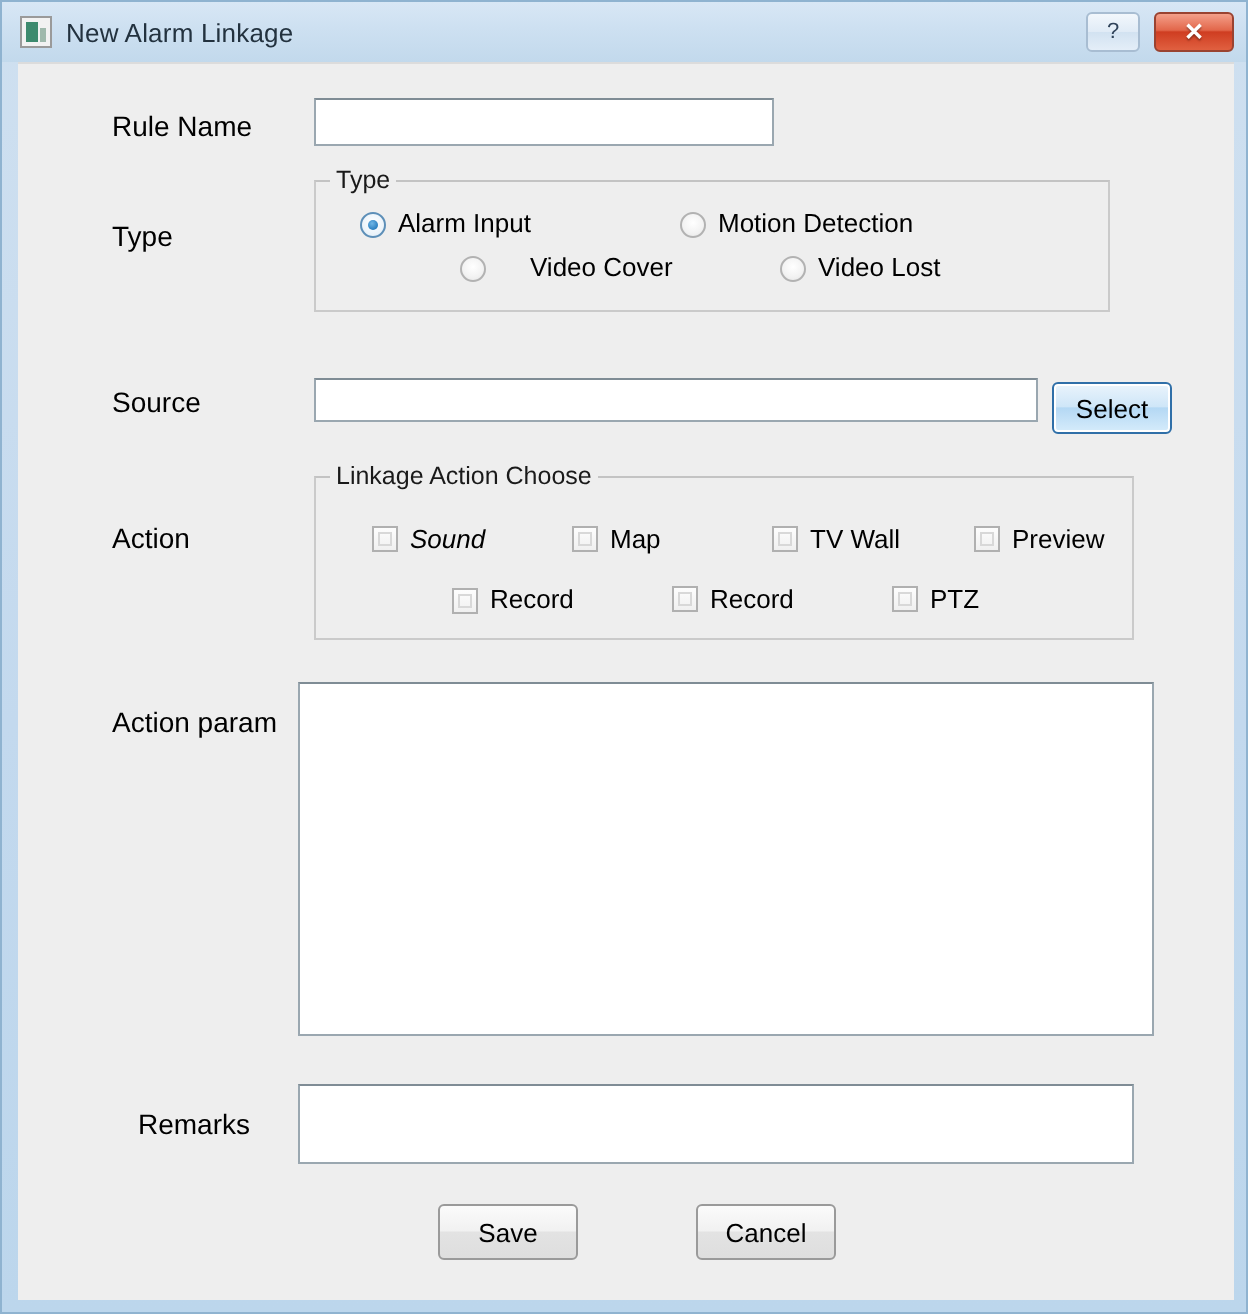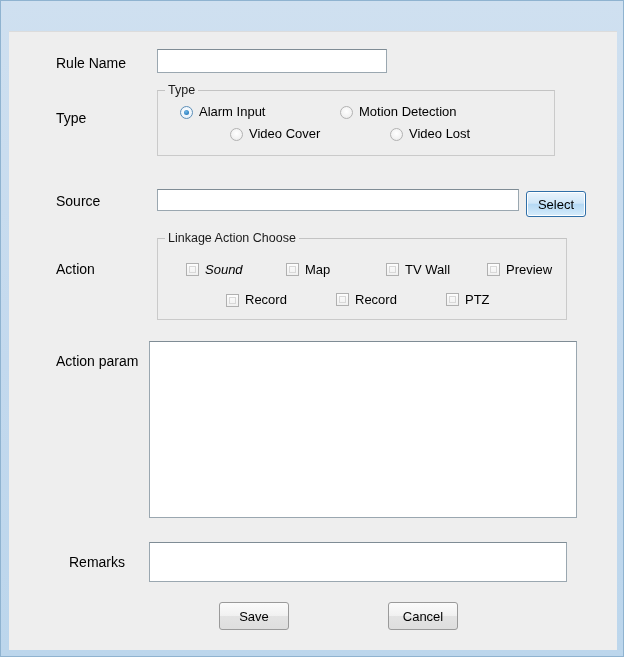--- a/index.html
+++ b/index.html
@@ -227,20 +227,26 @@
     border-radius: 3px;
     background: linear-gradient(180deg, #eaf4fc 0%, #cfe6f8 47%, #b4d8f4 50%, #d6ecfb 100%);
     box-shadow: 0 0 0 1px #ffffff inset;
   }
 </style>
 </head>
 <body>
 
 <div id="window">
 
+  <div id="titlebar">
+    <div id="win-icon"></div>
+    <div id="win-title">New Alarm Linkage</div>
+    <div class="tb-btn" id="btn-help">?</div>
+    <div class="tb-btn" id="btn-close">✕</div>
+  </div>
 
   <div id="client">
 
     <div class="row-label" style="left:47px; top:23px;">Rule Name</div>
     <input class="txt" type="text" id="rule-name-input" style="left: 148px; top: 17px; width: 230px; height: 24px;" value="" placeholder="">
 
     <div class="row-label" style="left:47px; top:78px;">Type</div>
 
     <div class="groupbox" style="left:148px; top:58px; width:398px; height:66px;">
       <div class="group-title">Type</div>
@@ -248,21 +254,21 @@
       <div class="radio-item checked" style="left:22px; top:13px;">
         <span class="radio-mark"></span>
         <span class="radio-label">Alarm Input</span>
       </div>
 
       <div class="radio-item" style="left:182px; top:13px;">
         <span class="radio-mark"></span>
         <span class="radio-label">Motion Detection</span>
       </div>
 
-      <div class="radio-item" style="left:72px; top:35px;">
+      <div class="radio-item" style="left:72px; top:35px;gap:16px;">
         <span class="radio-mark"></span>
         <span class="radio-label">Video Cover</span>
       </div>
 
       <div class="radio-item" style="left:232px; top:35px;">
         <span class="radio-mark"></span>
         <span class="radio-label">Video Lost</span>
       </div>
     </div>
 
@@ -306,16 +312,16 @@
       </div>
     </div>
 
     <div class="row-label" style="left:47px; top:321px;">Action param</div>
     <textarea class="txt" id="action-param-input" style="left: 140px; top: 309px; width: 428px; height: 177px;" placeholder=""></textarea>
 
     <div class="row-label" style="left:60px; top:522px;">Remarks</div>
     <input class="txt" type="text" id="remarks-input" style="left: 140px; top: 510px; width: 418px; height: 40px;" value="" placeholder="">
 
     <div class="btn" style="left:210px; top:570px; width:70px; height:28px;">Save</div>
-    <div class="btn" style="left:339px; top:570px; width:70px; height:28px;margin-left:40px;">Cancel</div>
+    <div class="btn" style="left:339px; top:570px; width:70px; height:28px;">Cancel</div>
 
   </div>
 </div>
 
 </body></html>

